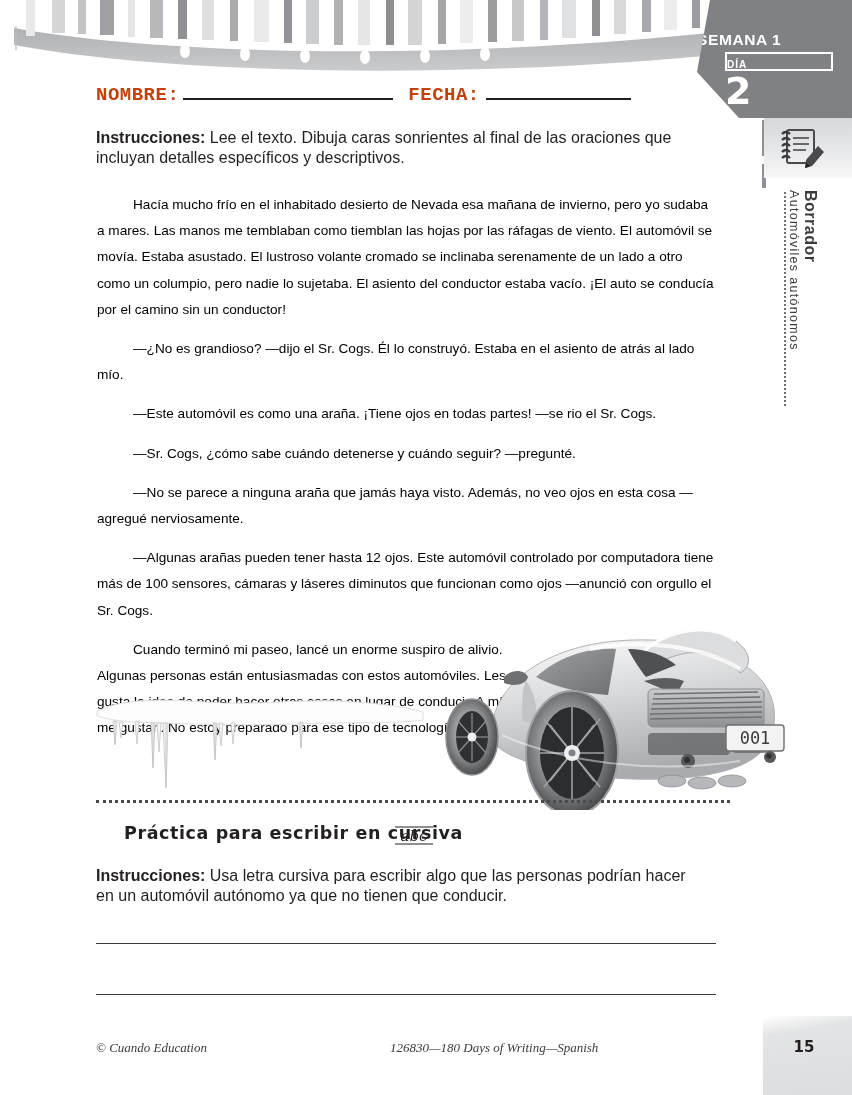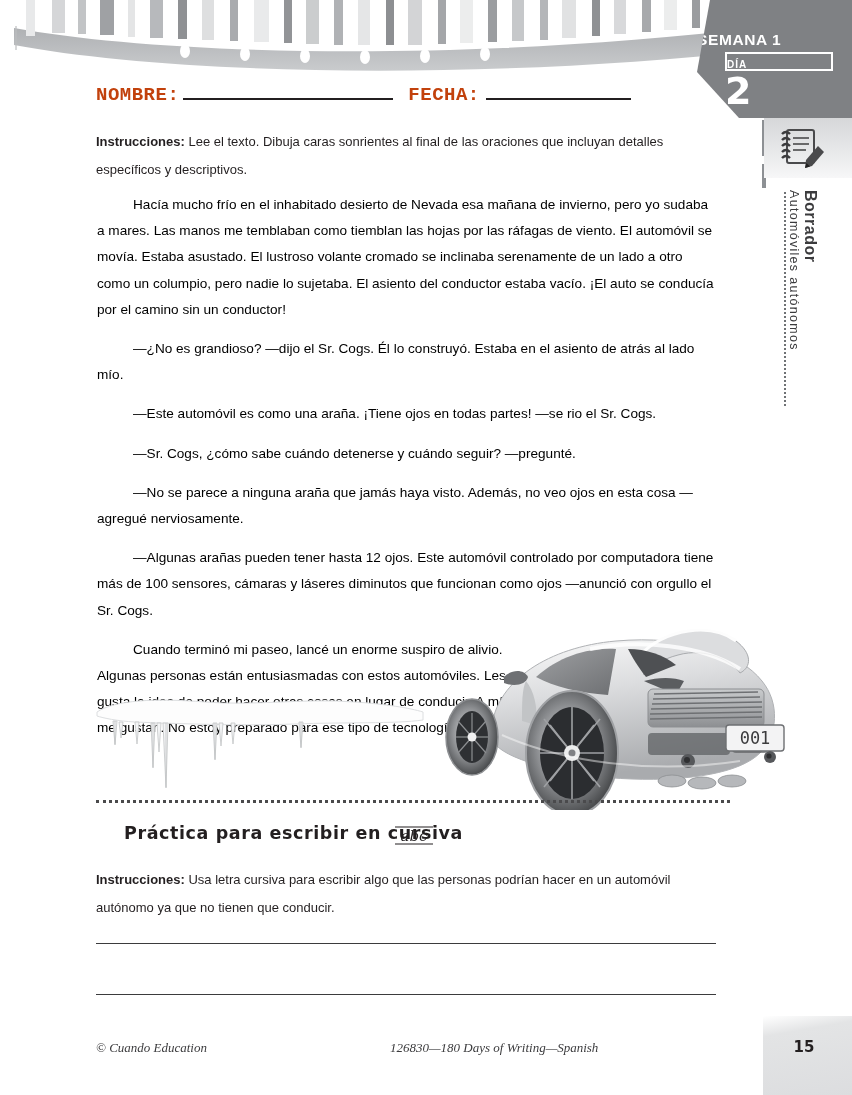--- a/index.html
+++ b/index.html
@@ -111,21 +111,21 @@
   }
   .blank-rule {
     display: inline-block;
     border-bottom: 2.5px solid #231f20;
     vertical-align: baseline;
   }
 
   
   .instr {
     position: absolute;
-    font-size: 13px; line-height: 28px; color: #231f20;
+    font-size: 16px; line-height: 20px; color: #231f20;
   }
   .instr b { font-weight: bold; }
 
   
   #passage {
     position: absolute; left: 97px; top: 192px;
     width: 622px;
     font-size: 13.6px; line-height: 26.2px;
     color: #000000;
     text-align: left;

